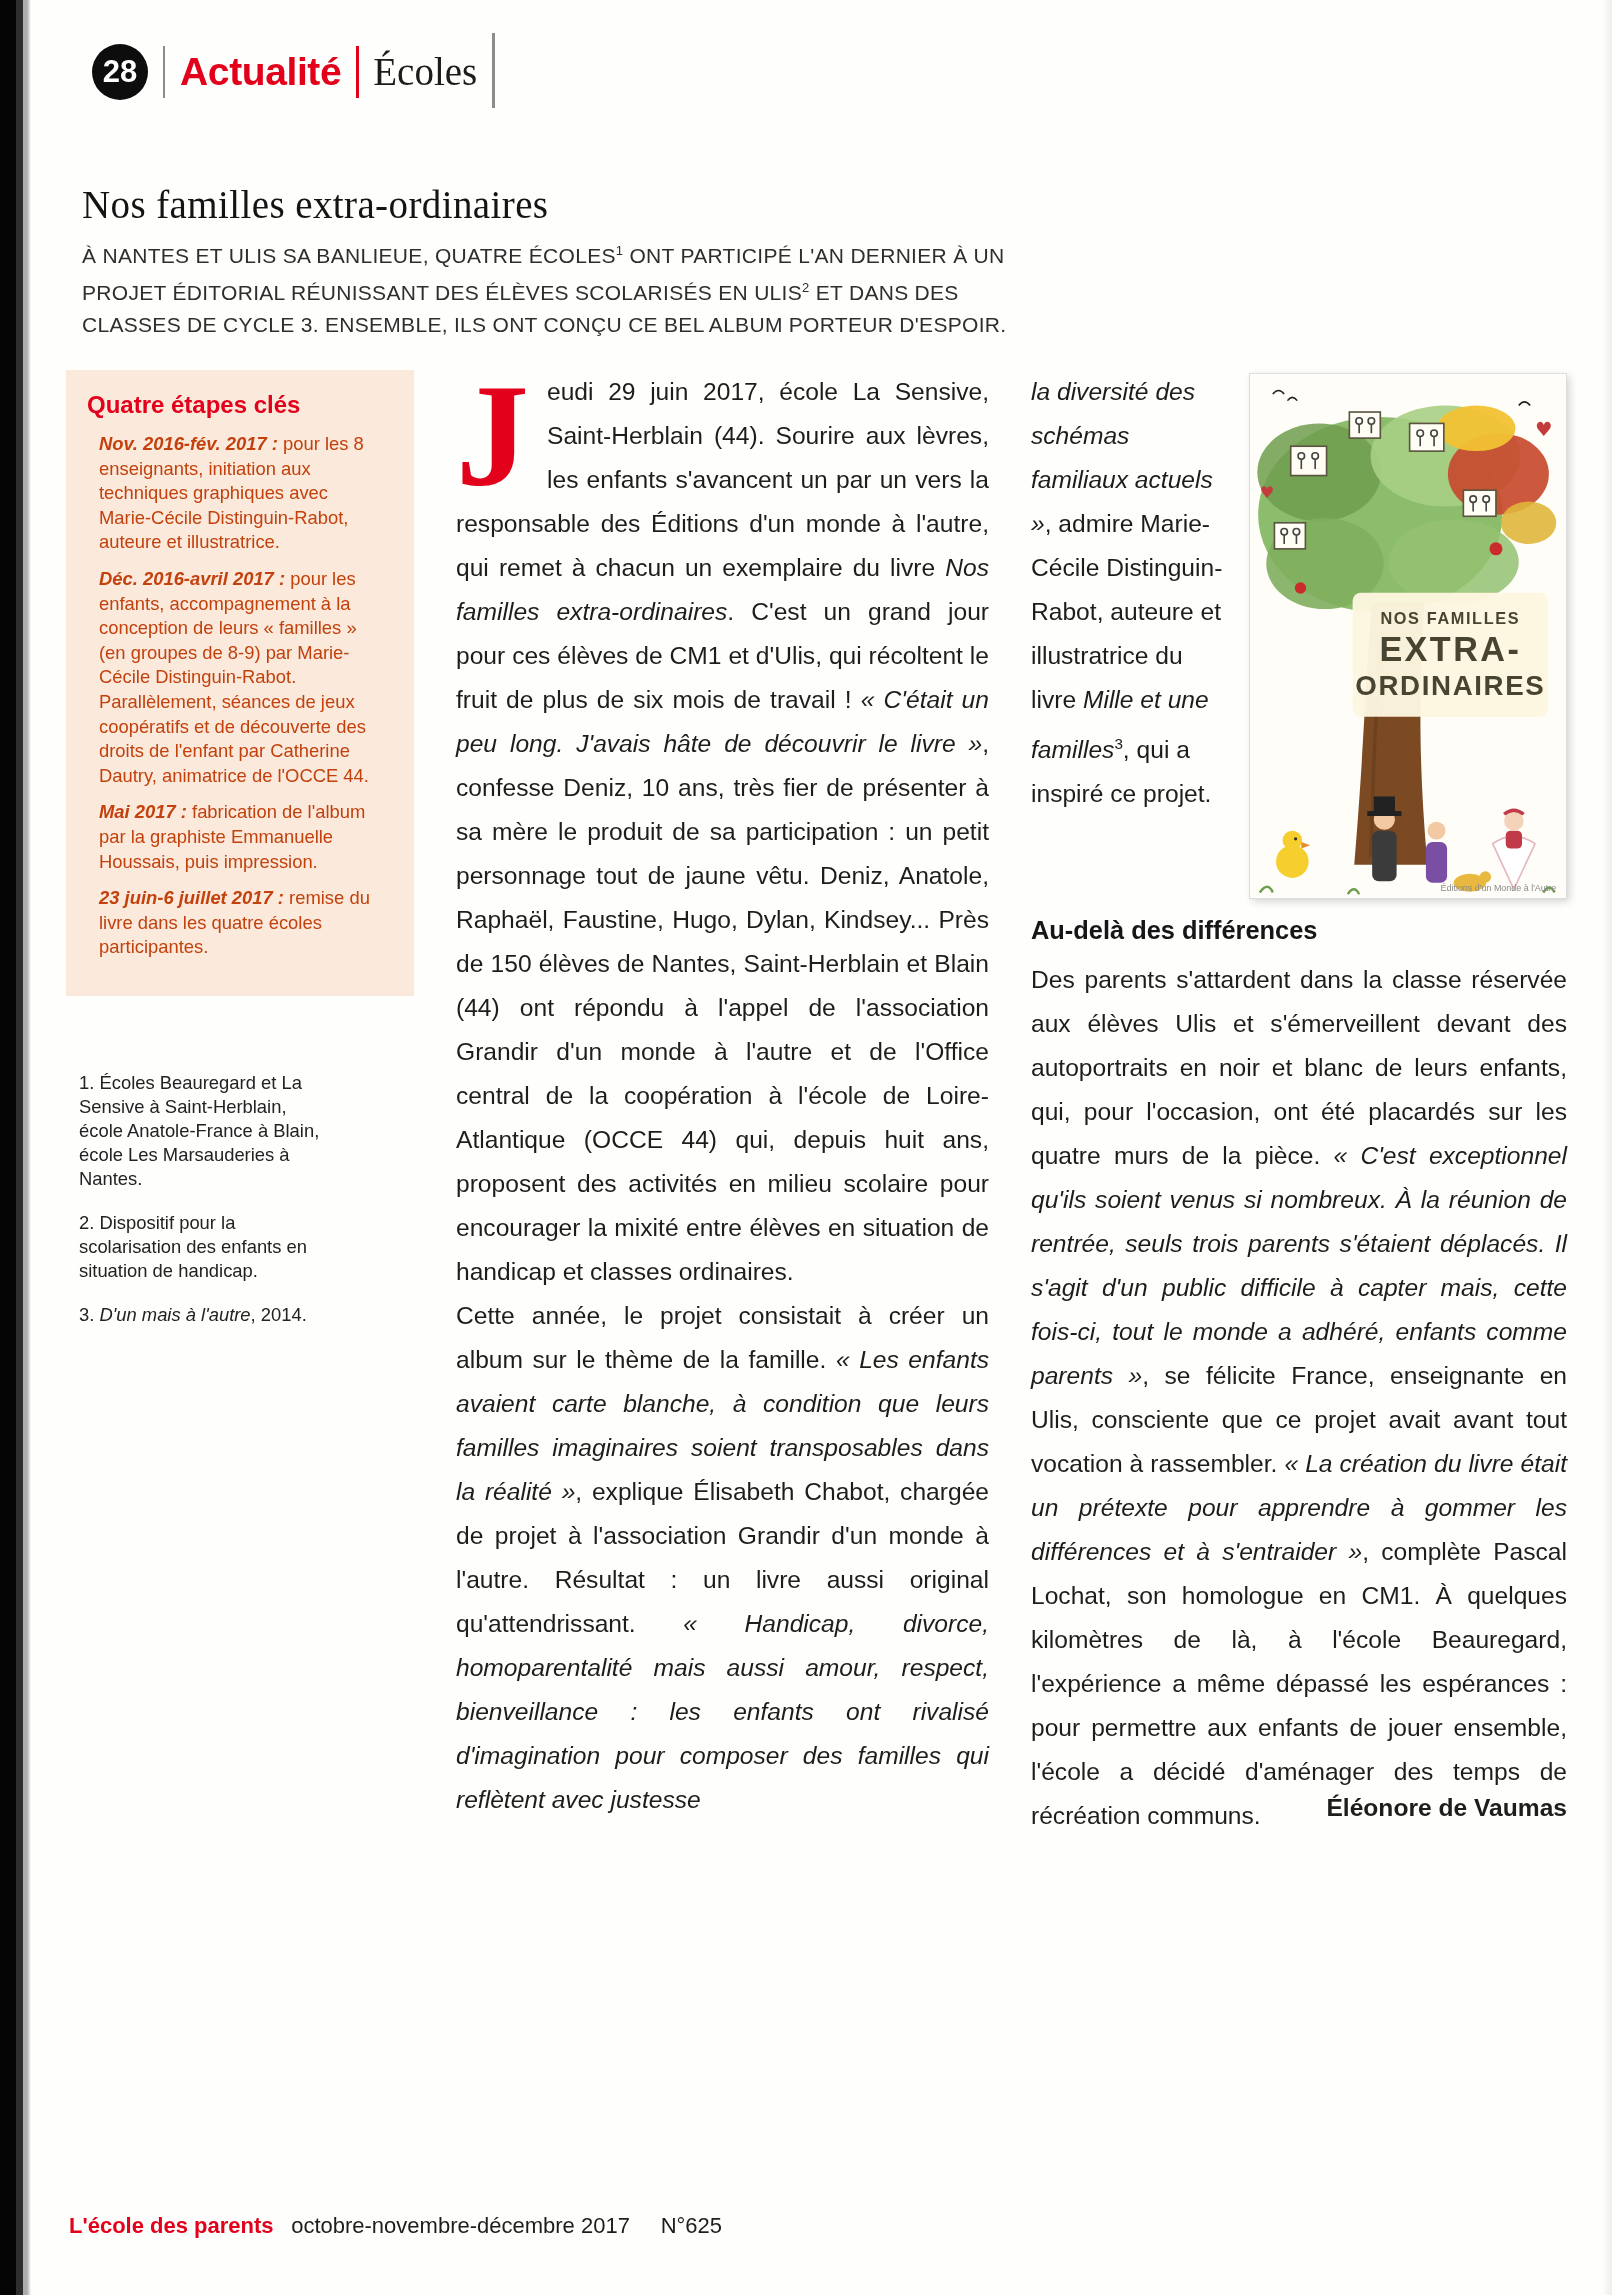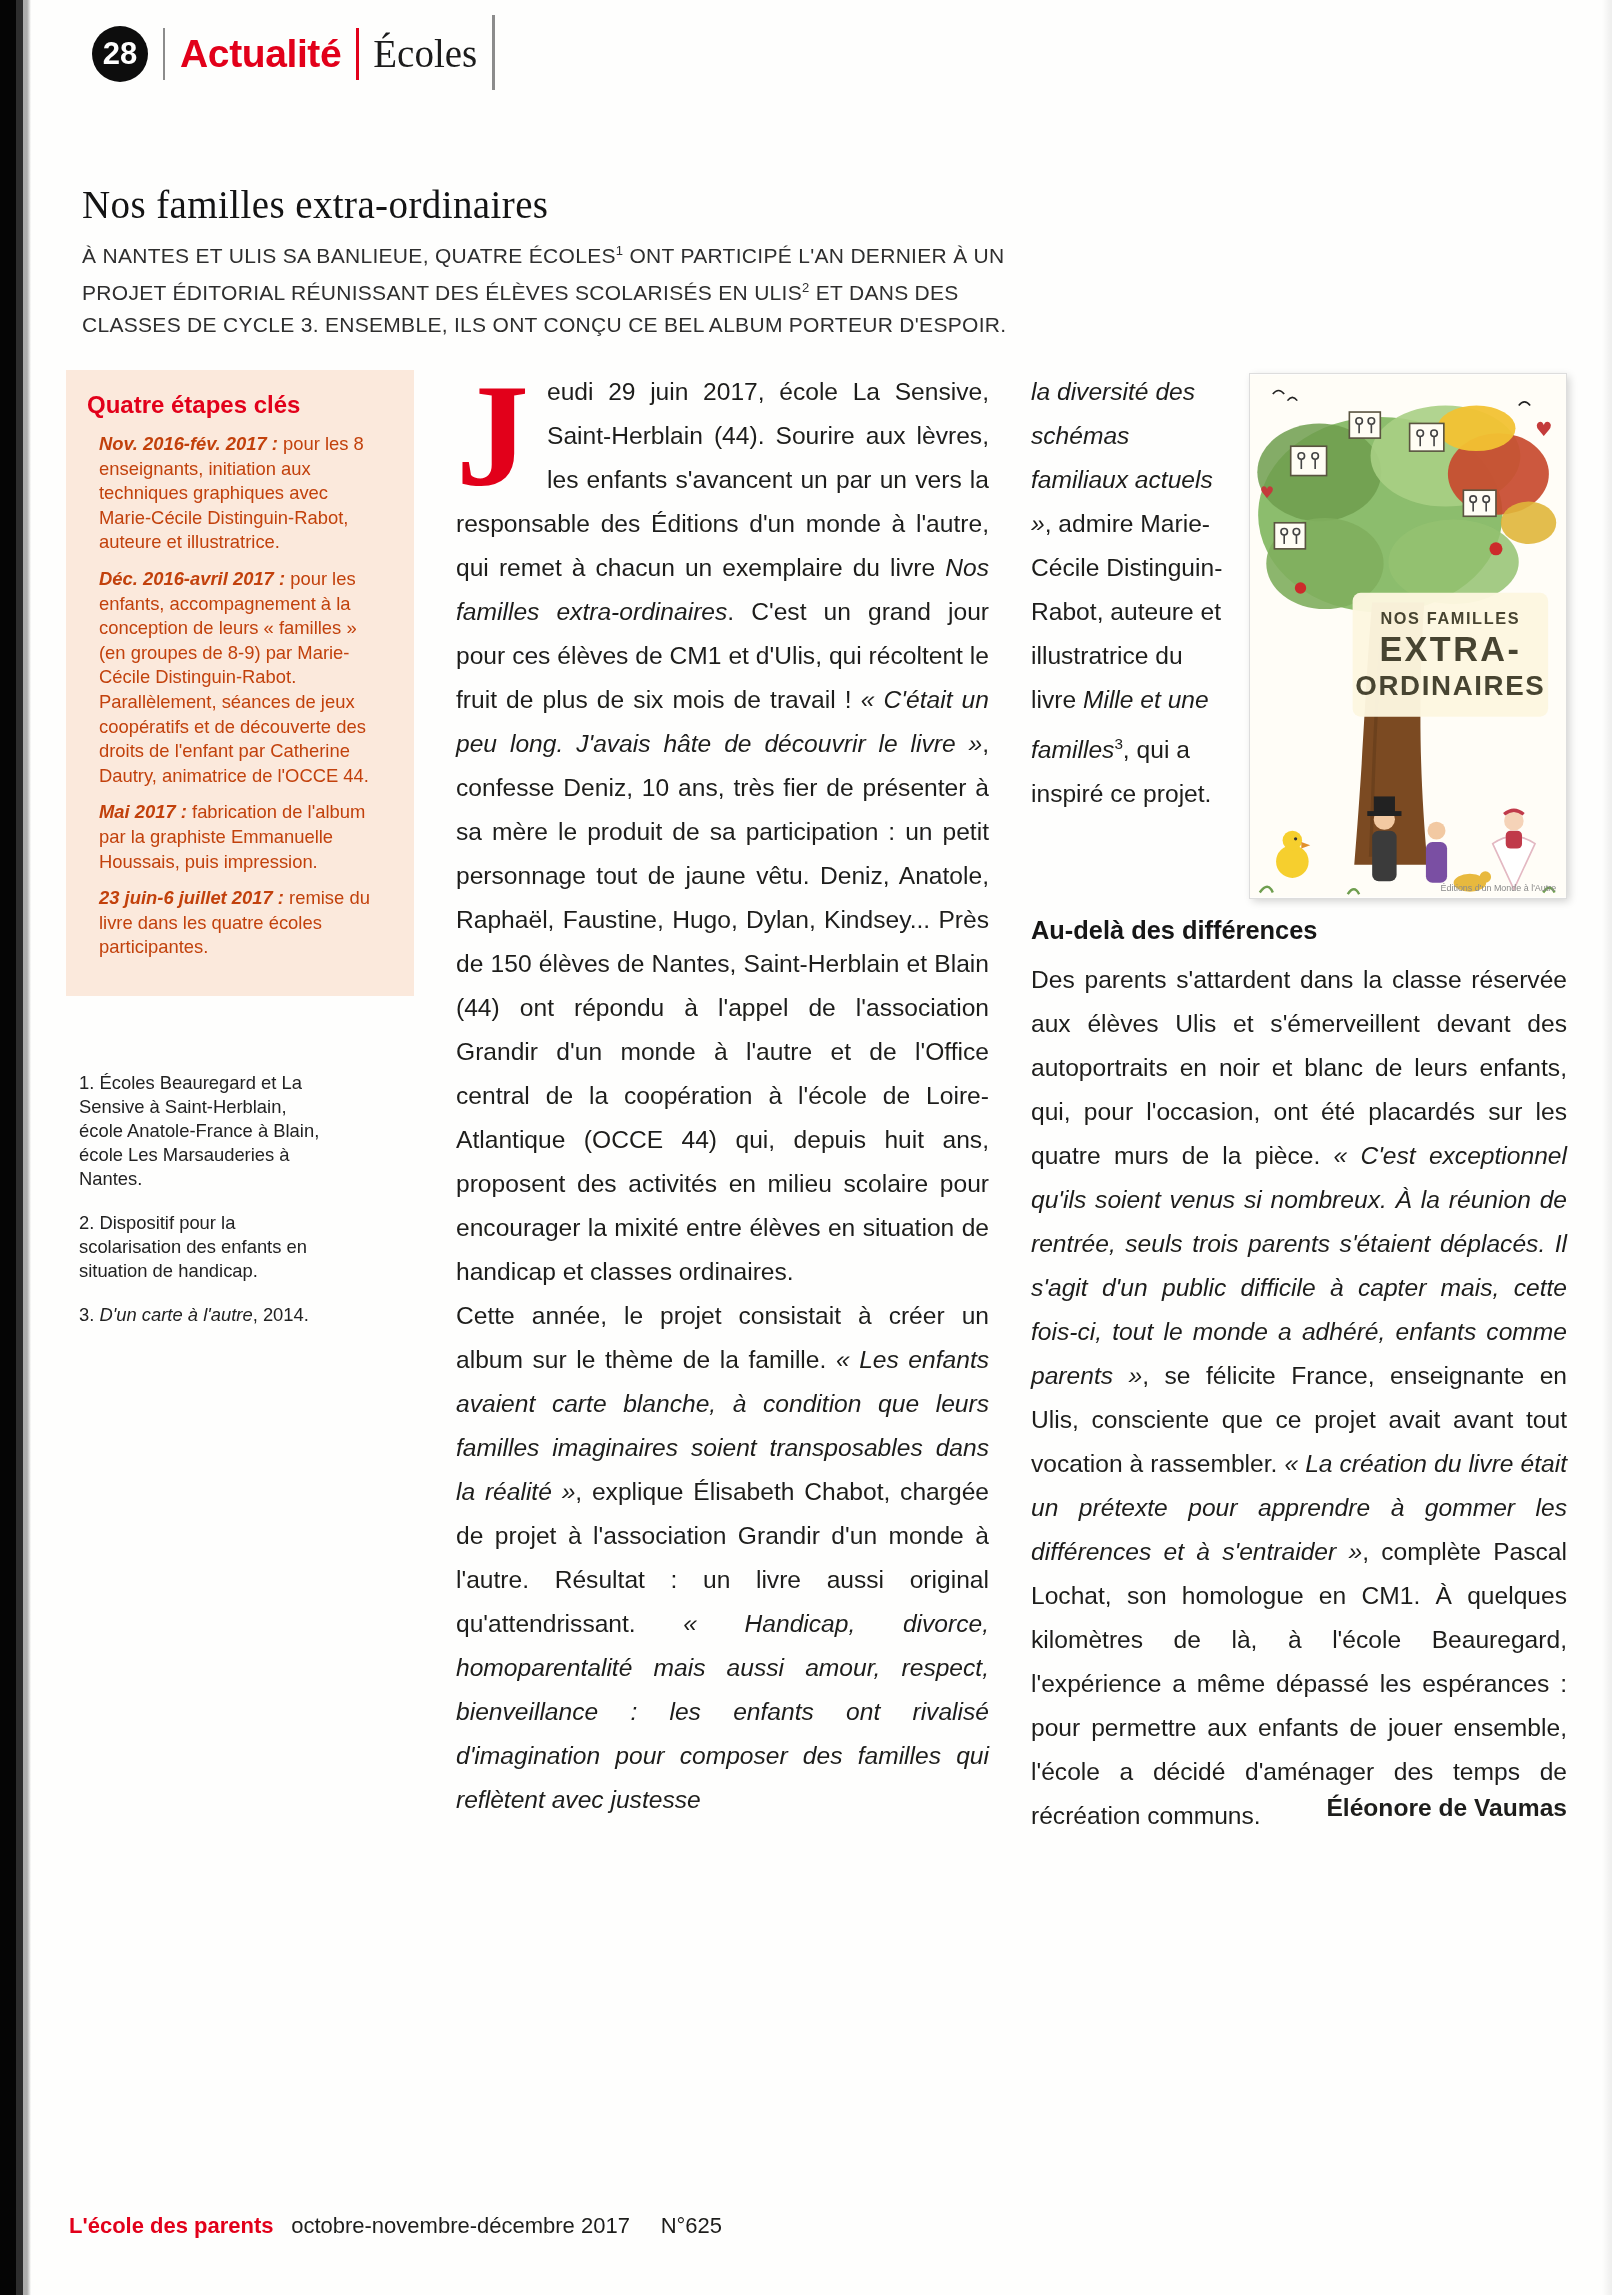--- a/index.html
+++ b/index.html
@@ -9,21 +9,21 @@
     font-family:"Liberation Sans", sans-serif; color:#1d1d1b; overflow:hidden;
   }
   .scan-strip {
     position:absolute; left:0; top:0; width:31px; height:2295px; z-index:5;
     background:linear-gradient(90deg,#050505 0 16.4px,#2e2e2e 16.4px 23px,rgba(20,20,20,.35) 23px 27px,rgba(0,0,0,0) 31px);
   }
   .right-shade{ position:absolute; right:0; top:0; width:11.5px; height:100%;
     background:linear-gradient(270deg,rgba(0,0,0,.07),rgba(0,0,0,0)); z-index:4;}
 
   
-  .topbar { position:absolute; left:92px; top:18px; display:flex; align-items:center; gap:14.8px; }
+  .topbar { position:absolute; left:92px; top:36px; display:flex; align-items:center; gap:14.8px; }
   .pagenum-circle { width:56px; height:56px; border-radius:50%; background:#0d0d0d; color:#fff;
     font-weight:700; font-size:31px; display:flex; align-items:center; justify-content:center; }
   .vr { width:2.5px; height:52px; background:#8c8c8c; }
   .vr.red { background:#e2001a; }
   .vr.tall { height:75px; align-self:flex-start; margin-top:-3.3px; }
   .section-label { color:#e2001a; font-weight:700; font-size:39px; letter-spacing:-0.4px; }
   .rubric-label { font-family:"Liberation Serif", serif; font-size:39px; color:#1c1c1c; }
 
   
   .headline { position:absolute; left:82px; top:182px; width:1442px; }
@@ -96,21 +96,21 @@
       <div class="keybox">
         <h3>Quatre étapes clés</h3>
         <p><span class="it bd">Nov. 2016-fév. 2017 : </span><span>pour les 8 enseignants, initiation aux techniques graphiques avec Marie-Cécile Distinguin-Rabot, auteure et illustratrice.</span></p>
         <p><span class="it bd">Déc. 2016-avril 2017 : </span><span>pour les enfants, accompagnement à la conception de leurs « familles » (en groupes de 8-9) par Marie-Cécile Distinguin-Rabot. Parallèlement, séances de jeux coopératifs et de découverte des droits de l'enfant par Catherine Dautry, animatrice de l'OCCE 44.</span></p>
         <p><span class="it bd">Mai 2017 : </span><span>fabrication de l'album par la graphiste Emmanuelle Houssais, puis impression.</span></p>
         <p><span class="it bd">23 juin-6 juillet 2017 : </span><span>remise du livre dans les quatre écoles participantes.</span></p>
       </div>
       <div class="footnotes">
         <p><span>1. Écoles Beauregard et La Sensive à Saint-Herblain, école Anatole-France à Blain, école Les Marsauderies à Nantes.</span></p>
         <p><span>2. Dispositif pour la scolarisation des enfants en situation de handicap.</span></p>
-        <p><span>3. </span><span class="it">D'un carte à l'autre</span><span>, 2014.</span></p>
+        <p><span>3. </span><span class="it">D'un mais à l'autre</span><span>, 2014.</span></p>
       </div>
     </aside>
 
     <div class="col-b">
       <p class="body"><span class="dropcap">J</span><span><span>eudi 29 juin 2017, école La Sensive, Saint-Herblain (44). Sourire aux lèvres, les enfants s'avancent un par un vers la responsable des Éditions d'un monde à l'autre, qui remet à chacun un exemplaire du livre </span><span class="it">Nos familles extra-ordinaires</span><span>. C'est un grand jour pour ces élèves de CM1 et d'Ulis, qui récoltent le fruit de plus de six mois de travail ! </span><span class="it">« C'était un peu long. J'avais hâte de découvrir le livre »</span><span>, confesse Deniz, 10 ans, très fier de présenter à sa mère le produit de sa participation : un petit personnage tout de jaune vêtu. Deniz, Anatole, Raphaël, Faustine, Hugo, Dylan, Kindsey... Près de 150 élèves de Nantes, Saint-Herblain et Blain (44) ont répondu à l'appel de l'association Grandir d'un monde à l'autre et de l'Office central de la coopération à l'école de Loire-Atlantique (OCCE 44) qui, depuis huit ans, proposent des activités en milieu scolaire pour encourager la mixité entre élèves en situation de handicap et classes ordinaires.</span></span></p>
       <p class="body"><span>Cette année, le projet consistait à créer un album sur le thème de la famille. </span><span class="it">« Les enfants avaient carte blanche, à condition que leurs familles imaginaires soient transposables dans la réalité »</span><span>, explique Élisabeth Chabot, chargée de projet à l'association Grandir d'un monde à l'autre. Résultat : un livre aussi original qu'attendrissant. </span><span class="it">« Handicap, divorce, homoparentalité mais aussi amour, respect, bienveillance : les enfants ont rivalisé d'imagination pour composer des familles qui reflètent avec justesse</span></p>
     </div>
 
     <div class="col-c">
       <div class="toprow">

